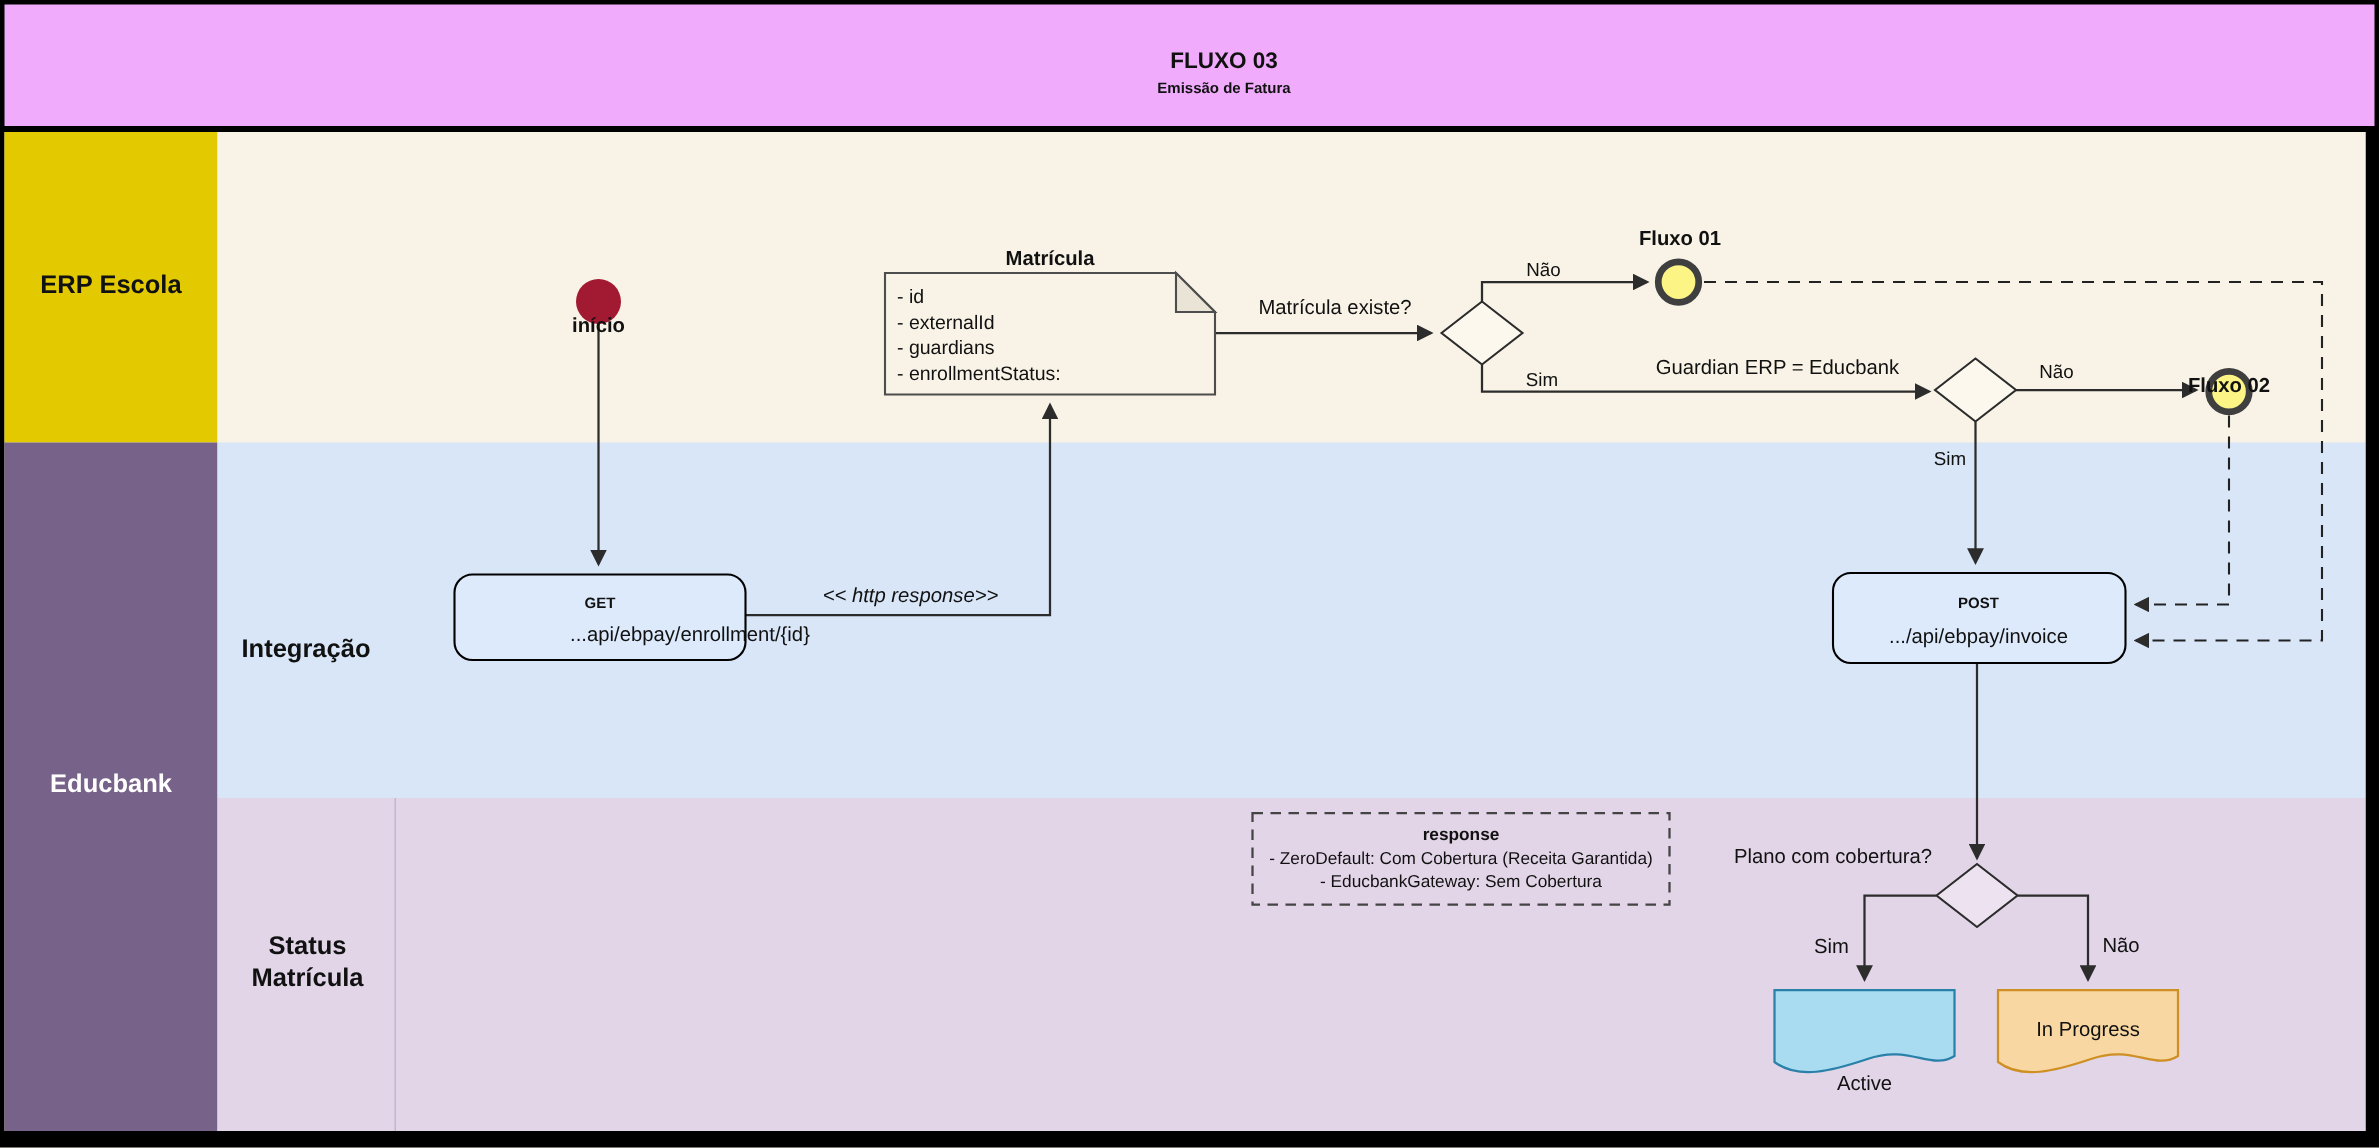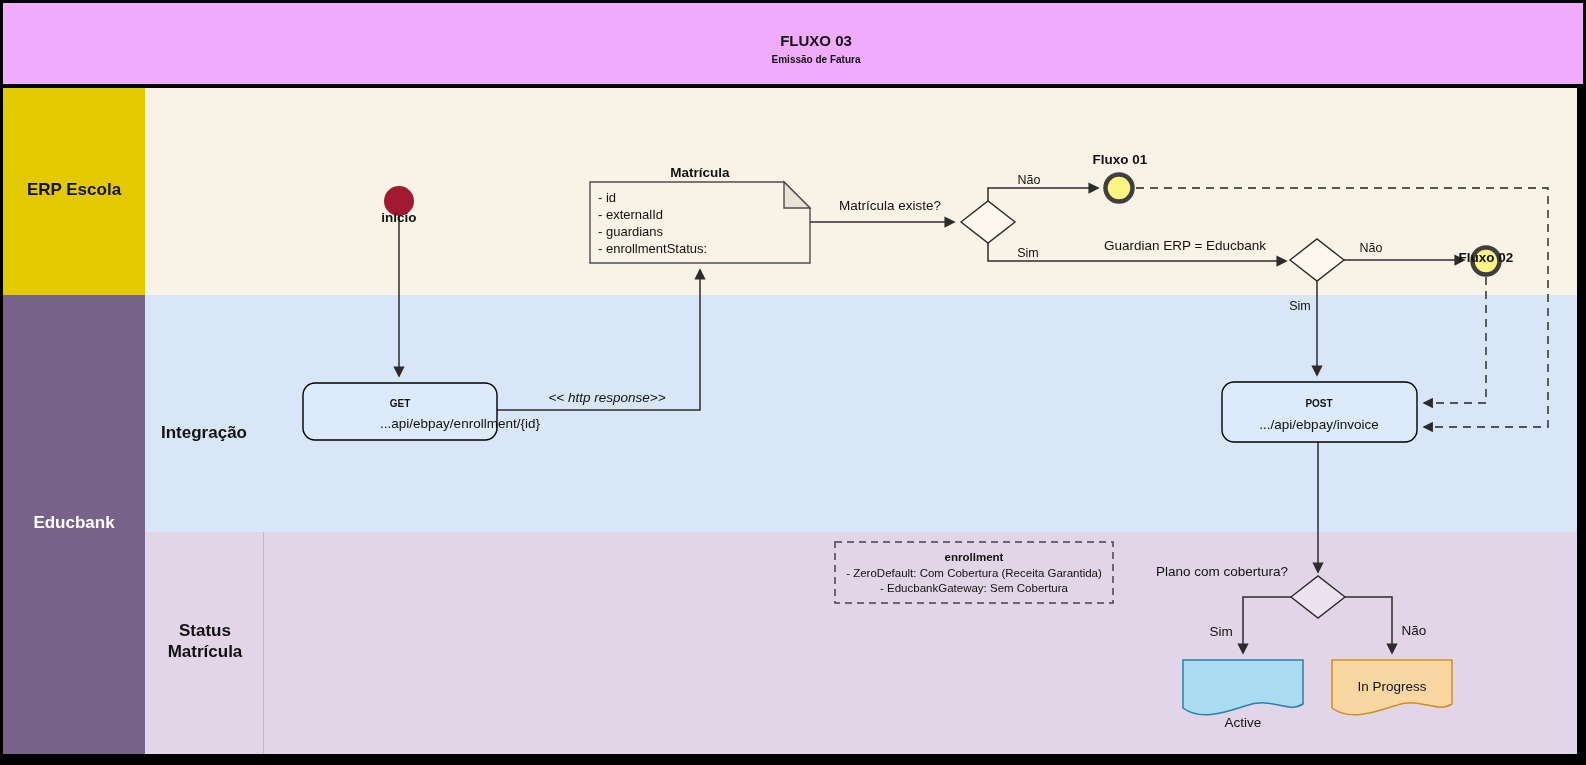--- a/index.html
+++ b/index.html
@@ -123,21 +123,21 @@
 <div class="lbl b t14" style="left:400px;top:403px;">GET</div>
 <div class="lbl t13" style="left:416px;top:423px;margin-left:44px;">...api/ebpay/enrollment/{id}</div>
 
 <div class="lbl b t14" style="left:1319px;top:403px;">POST</div>
 <div class="lbl t13" style="left:1319px;top:424px;">.../api/ebpay/invoice</div>
 
 <div class="lbl b t13" style="left:1120px;top:159px;">Fluxo 01</div>
 <div class="lbl b t13" style="left:1486px;top:233px;margin-top:24px;">Fluxo 02</div>
 
 <div id="ebpay-text">
-  <div class="b">enrollment</div>
+  <div class="b">response</div>
   <div>- ZeroDefault: Com Cobertura (Receita Garantida)</div>
   <div>- EducbankGateway: Sem Cobertura</div>
 </div>
 
 <div class="lbl t13" style="left:1243px;top:722px;">Active</div>
 <div class="lbl t13" style="left:1392px;top:686px;">In Progress</div>
 
 <div class="lbl t13 i" style="left:607px;top:397px;">&lt;&lt; http response&gt;&gt;</div>
 <div class="lbl t13" style="left:890px;top:205px;">Matrícula existe?</div>
 <div class="lbl t12" style="left:1029px;top:180px;">Não</div>

